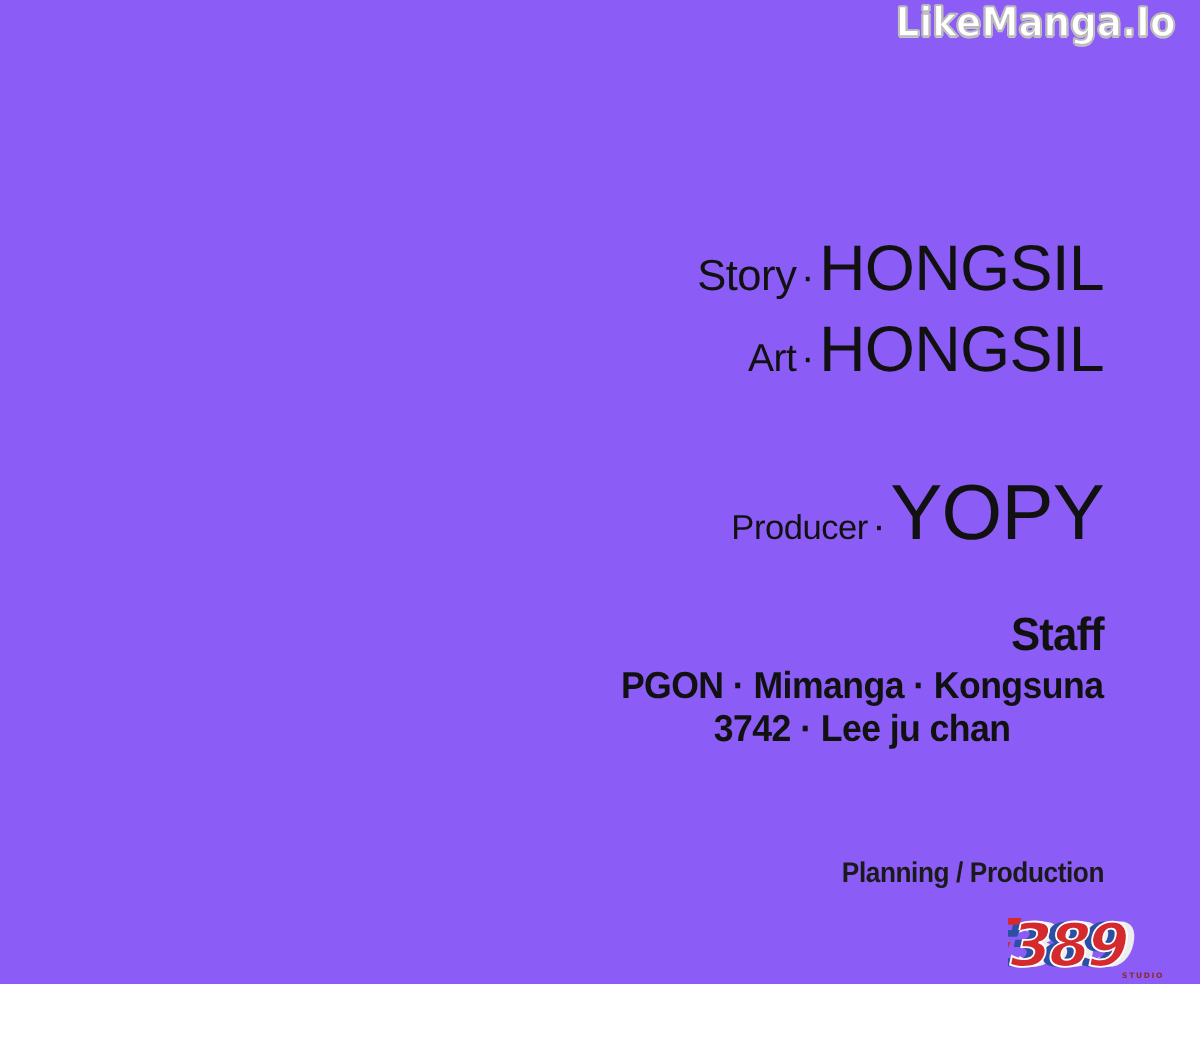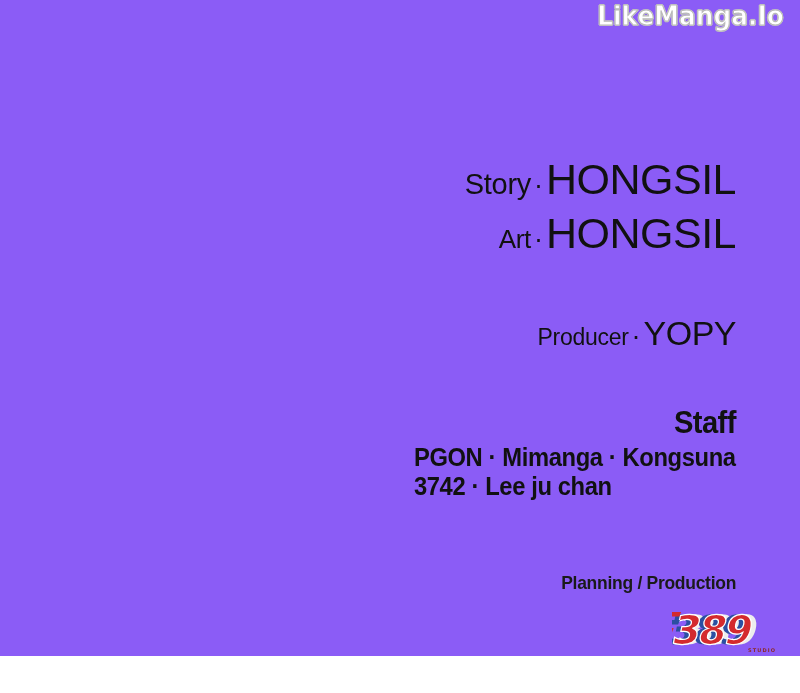--- a/index.html
+++ b/index.html
@@ -92,21 +92,21 @@
   .line-art .person { font-size: 43px; }
 
   
   .line-producer {
     position: absolute;
     top: 316px;
     right: 32px;
   }
   .line-producer .role   { font-size: 23px; }
   .line-producer .sep    { font-size: 27px; }
-  .line-producer .person { font-size: 34px; }
+  .line-producer .person { font-size: 52px; }
 
   
   .staff-heading {
     position: absolute;
     top: 407px;
     right: 32px;
     font-family: "Liberation Sans", sans-serif;
     font-weight: 700;
     font-size: 31px;
     line-height: 1.0;
@@ -114,21 +114,21 @@
     color: #111111;
     white-space: nowrap;
     transform: scaleX(0.94);
     transform-origin: right top;
   }
 
   .staff-names {
     position: absolute;
     top: 443px;
     right: 32px;
-    text-align: left;
+    text-align: center;
   }
   .staff-row {
     font-family: "Liberation Sans", sans-serif;
     font-weight: 700;
     font-size: 25px;
     line-height: 29px;
     letter-spacing: -0.4px;
     color: #111111;
     white-space: nowrap;
     transform: scaleX(0.95);

